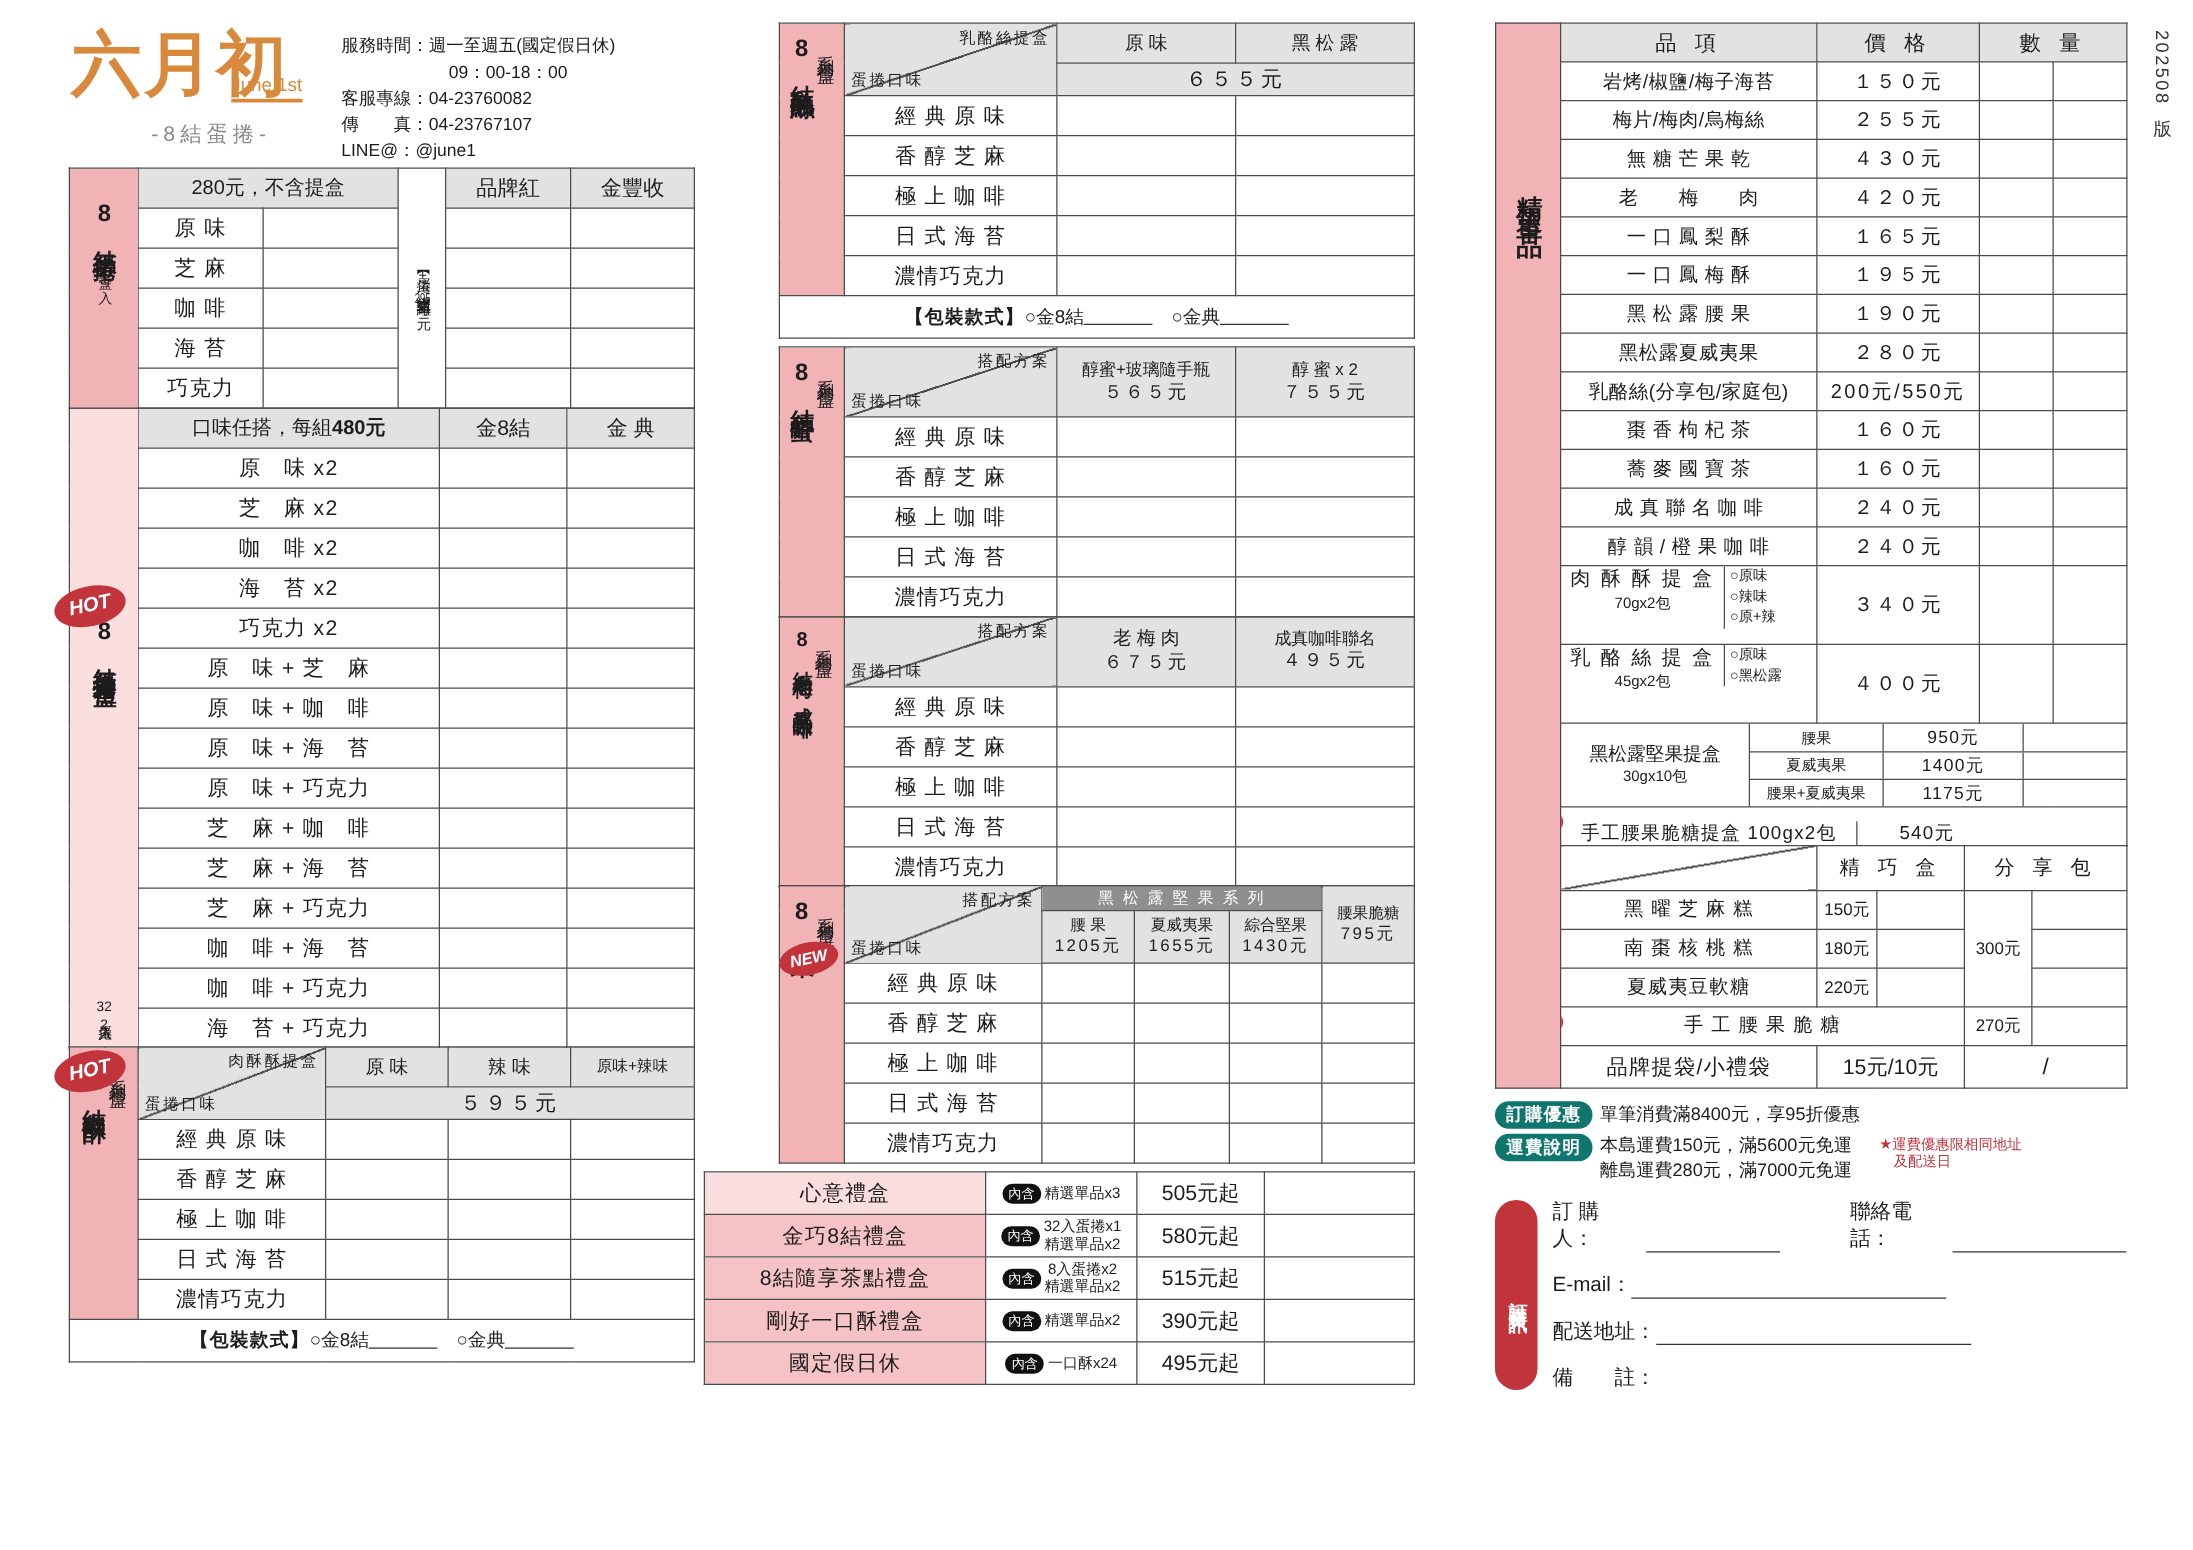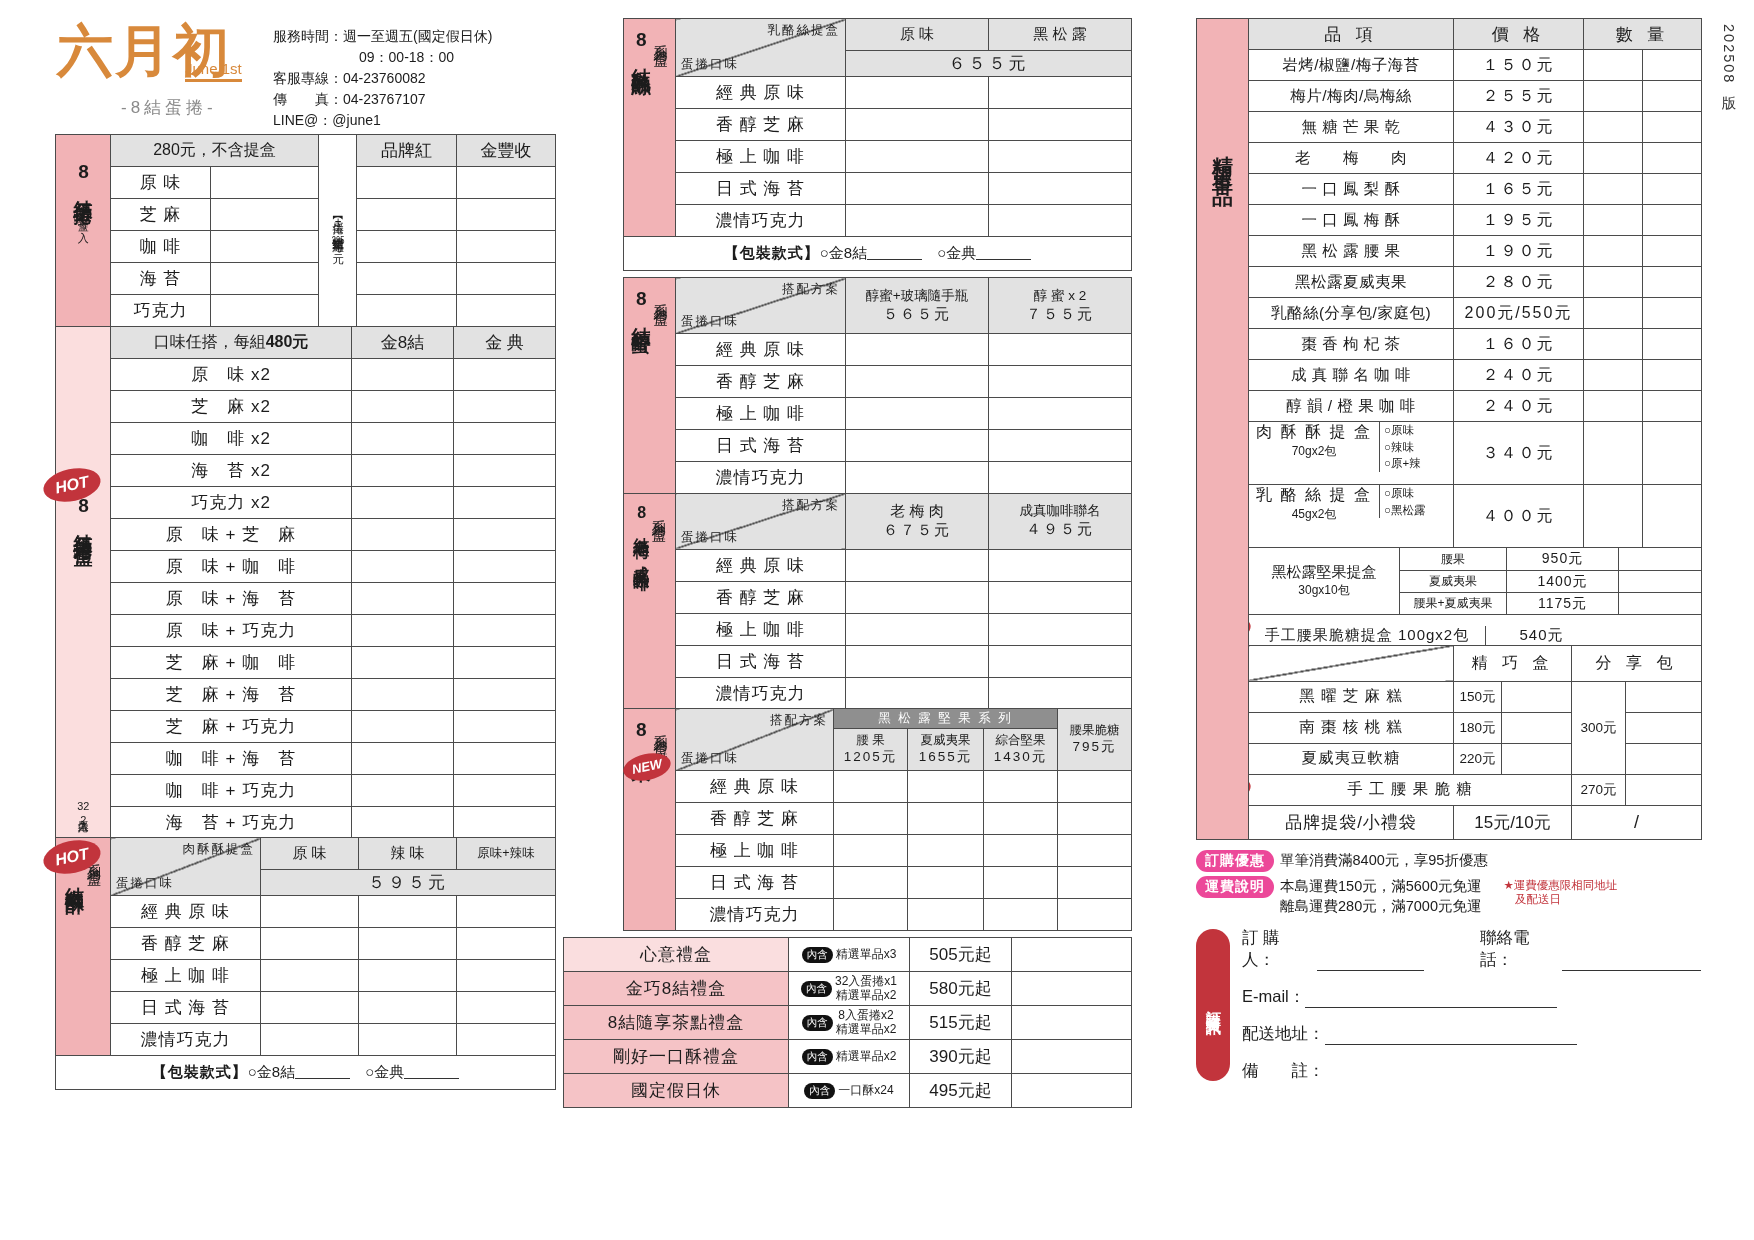--- a/index.html
+++ b/index.html
@@ -97,21 +97,21 @@
 .cash-name{flex:1;display:flex;align-items:center;justify-content:center;font-size:15px;letter-spacing:1px;position:relative}
 .cash-price{width:112px;border-left:1.5px solid #4b4b4b;display:flex;align-items:center;justify-content:center;font-size:15px;letter-spacing:1px}
 .cash-q{width:104px;border-left:1.5px solid #4b4b4b}
 .tblJ td{height:31px}
 .tblJ .nm{font-size:15.5px;position:relative;letter-spacing:1px}
 .tblJ .pr{font-size:13.5px;letter-spacing:0}
 .jhdr{font-size:16px;letter-spacing:5px;background:#fff;height:36px}
 
 .promo{margin-top:10px;font-size:14.5px}
 .promo-line{display:flex;align-items:center;gap:6px;margin-bottom:4px}
-.pill{background:#ec4899;color:#fff;border-radius:12px;padding:2px 9px;font-size:14px;font-weight:bold;letter-spacing:1px;flex:0 0 auto}
+.pill{background:#0f766e;color:#fff;border-radius:12px;padding:2px 9px;font-size:14px;font-weight:bold;letter-spacing:1px;flex:0 0 auto}
 .promo-line2{display:flex;align-items:flex-start;gap:6px}
 .shiplines{line-height:1.4}
 .shipnote{color:#c2343c;font-size:11.5px;line-height:1.3;white-space:pre-line;margin-left:16px;padding-top:2px}
 .orderform{margin-top:7px;display:flex;gap:12px}
 .ord-badge{width:34px;height:152px;background:#c2343c;border-radius:17px;color:#fff;display:flex;align-items:center;justify-content:center;margin-top:6px}
 .ord-badge span{writing-mode:vertical-rl;text-orientation:upright;font-size:15px;font-weight:bold;letter-spacing:3px}
 .ord-fields{flex:1;font-size:16.5px;display:flex;flex-direction:column;gap:15px;padding-top:4px}
 .ord-row{display:flex;align-items:flex-end}
 .fill{display:inline-block;border-bottom:1.5px solid #333;height:16px}
 .w110{width:108px}.w140{width:140px}.w250{width:252px}
@@ -837,20 +837,26 @@
                 <td></td>
               </tr>
 
               <tr>
                 <td class="nm"><span>棗 香 枸 杞 茶</span></td>
                 <td class="pr">１６０元</td>
                 <td></td>
                 <td></td>
               </tr>
 
+              <tr>
+                <td class="nm"><span>蕎 麥 國 寶 茶</span></td>
+                <td class="pr">１６０元</td>
+                <td></td>
+                <td></td>
+              </tr>
 
               <tr>
                 <td class="nm"><span>成 真 聯 名 咖 啡</span></td>
                 <td class="pr">２４０元</td>
                 <td></td>
                 <td></td>
               </tr>
 
               <tr>
                 <td class="nm"><span>醇 韻 / 橙 果 咖 啡</span></td>

